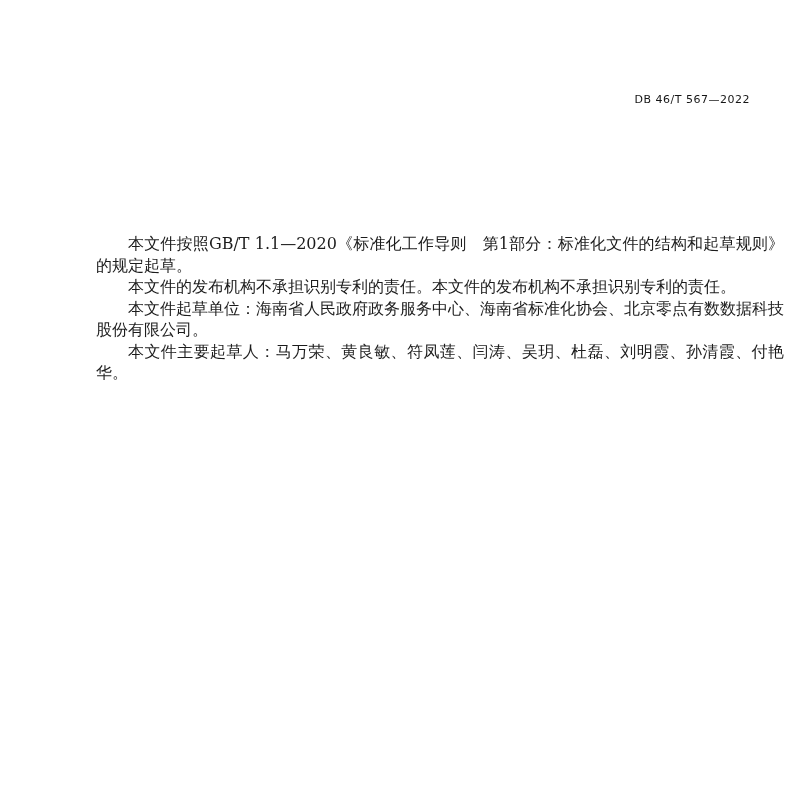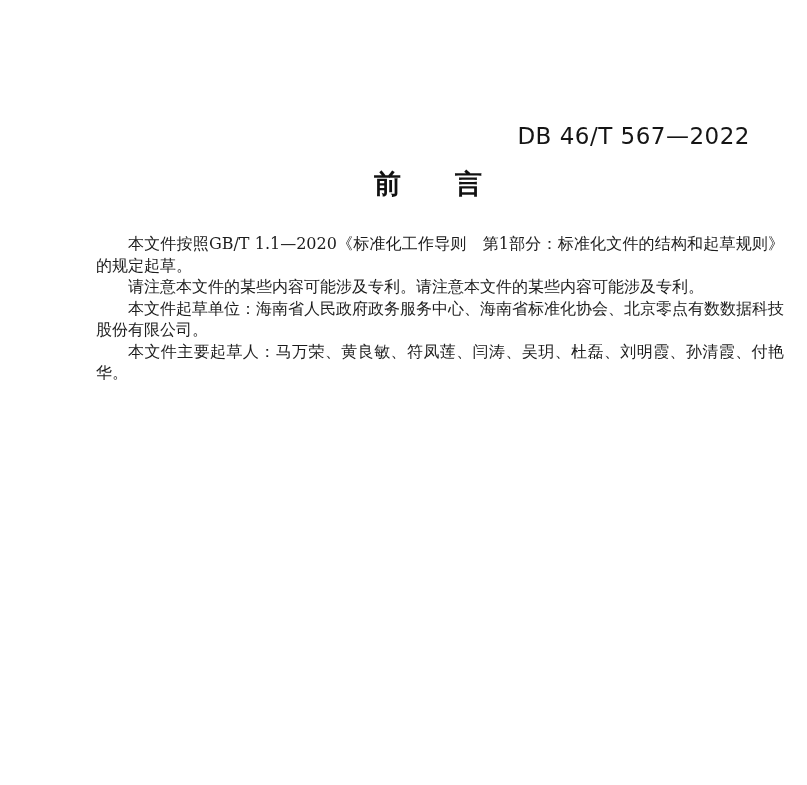--- a/index.html
+++ b/index.html
@@ -13,25 +13,24 @@
     height: 785px;
     background: #ffffff;
     overflow: hidden;
     color: #1c1c1c;
   }
   .doc-number {
     position: absolute;
     top: 93px;
     right: 57px;
     font-family: "DejaVu Sans", "Liberation Sans", sans-serif;
-    font-size: 23px;
+    font-size: 11px;
     letter-spacing: 0.5px;
     color: #151515;
     white-space: nowrap;
-    margin-top: 30px;
   }
   .page-title {
     position: absolute;
     top: 166px;
     left: 96px;
     width: 664px;
     text-align: center;
     font-family: "DejaVu Sans", "Liberation Sans", sans-serif;
     font-weight: bold;
     font-size: 27px;
@@ -55,22 +54,21 @@
     text-indent: 2em;
   }
 </style>
 </head>
 <body>
 
 <div class="page">
 
   <div class="doc-number">DB 46/T 567—2022</div>
 
-  <div class="page-title">前　　言</div>
 
   <div class="body-text">
     <p>本文件按照GB/T 1.1—2020《标准化工作导则　第1部分：标准化文件的结构和起草规则》的规定起草。</p>
-    <p>请注意本文件的某些内容可能涉及专利。请注意本文件的某些内容可能涉及专利。</p>
+    <p>本文件的发布机构不承担识别专利的责任。本文件的发布机构不承担识别专利的责任。</p>
     <p>本文件起草单位：海南省人民政府政务服务中心、海南省标准化协会、北京零点有数数据科技股份有限公司。</p>
     <p>本文件主要起草人：马万荣、黄良敏、符凤莲、闫涛、吴玥、杜磊、刘明霞、孙清霞、付艳华。</p>
   </div>
 
 </div>
 
 </body></html>

